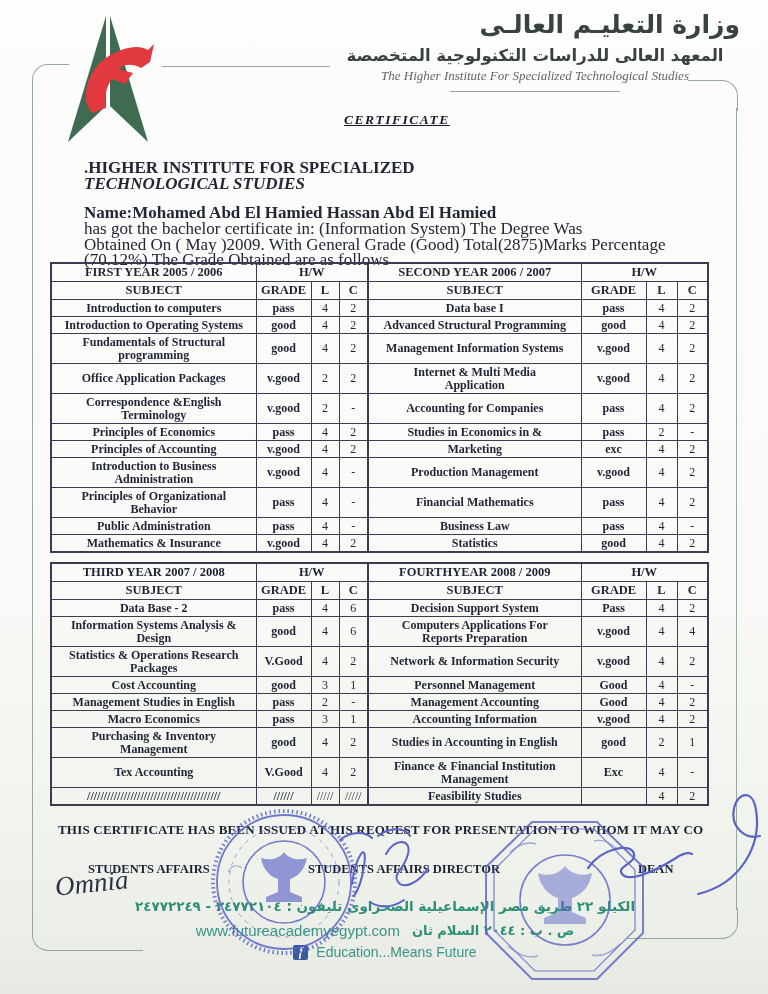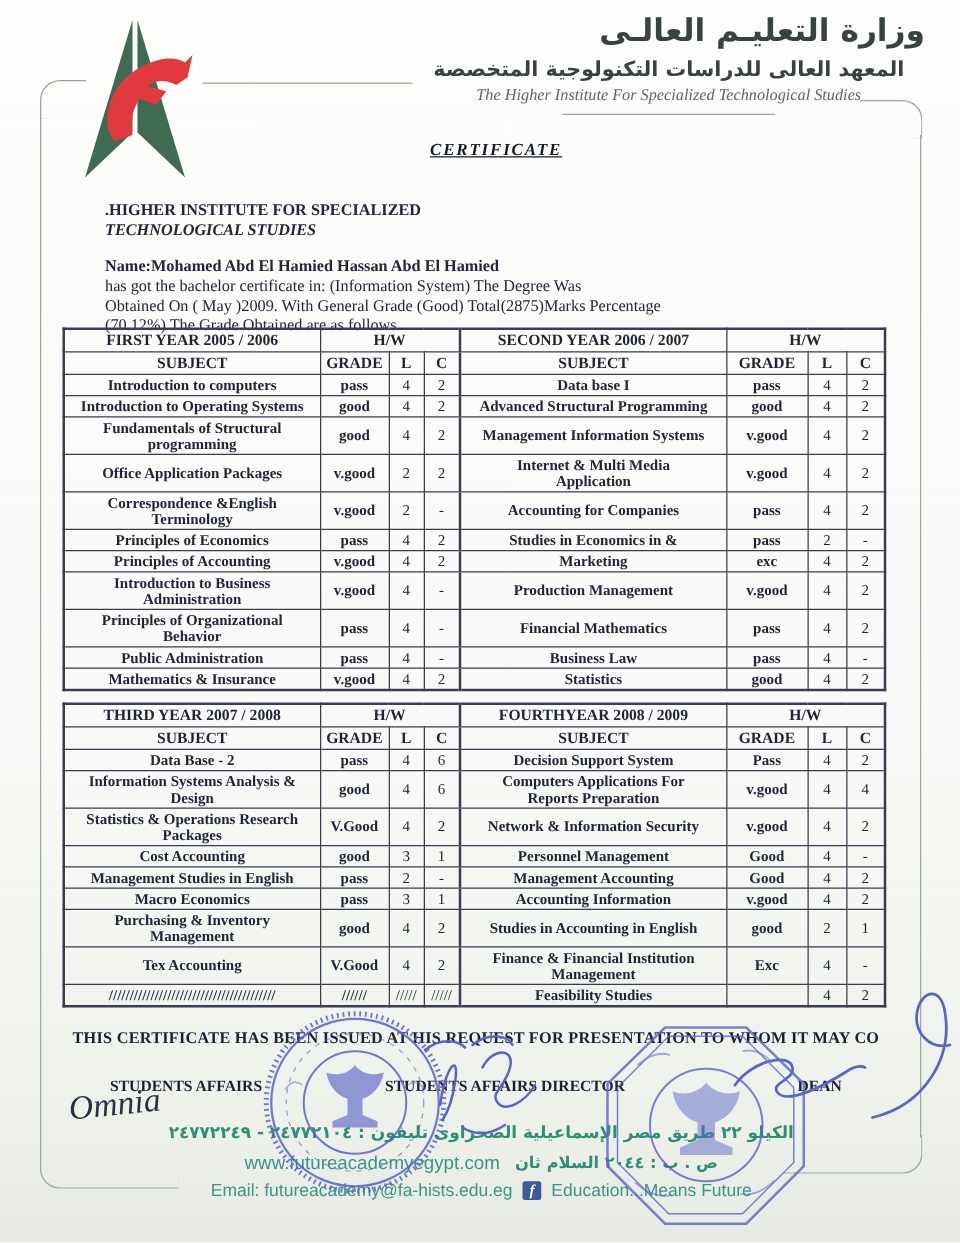--- a/index.html
+++ b/index.html
@@ -18,21 +18,21 @@
   
   .logo{position:absolute;left:58px;top:12px;}
   .hdr-right{position:absolute;left:330px;top:10px;width:410px;text-align:center;}
   .ministry{font:bold 25px "DejaVu Sans",sans-serif;color:var(--hdr);text-align:right;}
   .institute-ar{font:bold 16.5px "DejaVu Sans",sans-serif;color:var(--hdr);margin-top:7px;}
   .institute-en{font:italic 13px "Liberation Serif",serif;color:#5f6663;margin-top:3px;}
   .hdr-rule{width:170px;border-top:1.5px solid #9aa59e;margin:7px auto 0;}
   .cert-title{position:absolute;left:344px;top:112px;font:bold italic 13.5px "Liberation Serif",serif;
               letter-spacing:1.5px;color:#141a2e;text-decoration:underline;}
   
-  .intro{position:absolute;left:84px;top:160px;width:610px;font-size:13px;line-height:16px;}
+  .intro{position:absolute;left:84px;top:160px;width:610px;font-size:17px;line-height:16px;}
   .in1{font-weight:bold;}
   .in2{font-weight:bold;font-style:italic;}
   .name-line{font-weight:bold;margin-top:13px;}
   .stmt{line-height:15.5px;}
   
   .twrap{position:absolute;left:50px;width:657px;border-radius:25px;}
   .t1{top:262px;} .t2{top:562px;}
   table{border-collapse:collapse;width:100%;table-layout:fixed;}
   td,th{border:1px solid var(--tb);text-align:center;color:#1e2335;}
   table{border:2px solid var(--tb);}
@@ -373,21 +373,20 @@
   <span class="sig-label sig2">STUDENTS AFFAIRS DIRECTOR</span>
   <span class="sig-label sig3">DEAN</span>
   <span class="sig-omnia">Omnia</span>
 
   <div class="ft-addr">الكيلو ٢٢ طريق مصر الإسماعيلية الصحراوى    تليفون : ٢٤٧٧٢١٠٤ - ٢٤٧٧٢٢٤٩</div>
   <div class="ft-www">
     <span class="www">www.futureacademyegypt.com</span>
     <span class="pobox">ص . ب : ٢٠٤٤ السلام ثان</span>
   </div>
   <div class="ft-email">
-    <span class="email">Email: futureacademy@fa-hists.edu.eg</span>
     <span class="fb">f</span>
     <span class="slogan">Education...Means Future</span>
   </div>
 
   <svg class="overlay" width="768" height="244" viewBox="0 750 768 244">
     <g stroke="var(--stamp)" fill="none" opacity="0.85">
       <circle cx="284" cy="882" r="71" stroke-width="4" stroke-dasharray="1.5 3"></circle>
       <circle cx="284" cy="882" r="67" stroke-width="1.8"></circle>
       <circle cx="284" cy="882" r="55" stroke-width="1" stroke-dasharray="4 5" opacity=".7"></circle>
       <circle cx="284" cy="882" r="41" stroke-width="1.6"></circle>

